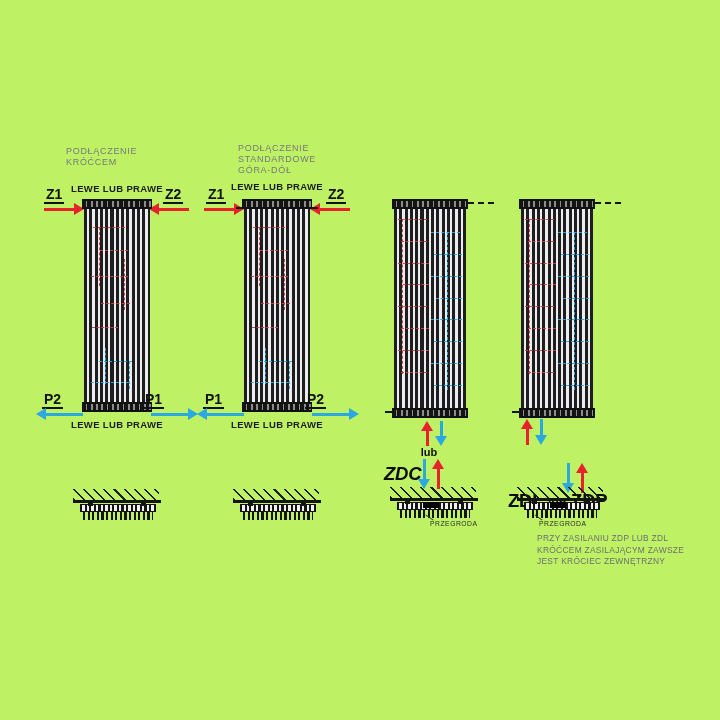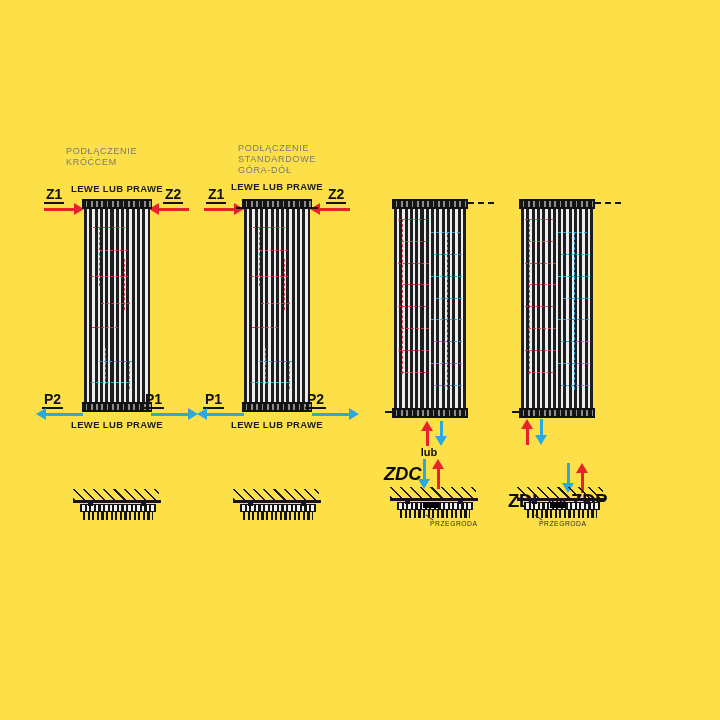--- a/index.html
+++ b/index.html
@@ -1,16 +1,16 @@
 <!DOCTYPE html>
 <html><head>
 <meta charset="utf-8">
 <style>
   html,body{margin:0;padding:0;background:#fff;}
-  .canvas{position:relative;width:720px;height:720px;background:#fde047;overflow:hidden;
+  .canvas{position:relative;width:720px;height:720px;background:#bef264;overflow:hidden;
           font-family:"Liberation Sans",sans-serif;color:#1a1a1a;}
   
   .dtitle{position:absolute;font-size:9px;line-height:10.8px;letter-spacing:.7px;
           color:#77787b;font-weight:400;white-space:nowrap;}
   .range-label{position:absolute;font-size:9.5px;letter-spacing:.35px;color:#1c1c1c;
           font-weight:700;text-align:center;white-space:nowrap;}
   .port{position:absolute;font-weight:700;font-size:14px;line-height:14px;color:#111;
         border-bottom:2.6px solid #111;padding:0 2px 1px;text-align:center;white-space:nowrap;}
   .big-label{position:absolute;font-size:18.5px;font-weight:800;color:#0d0d0d;
         letter-spacing:-.2px;white-space:nowrap;}
@@ -273,14 +273,19 @@
     <div class="stub s2"></div>
     <div class="midblock"></div>
     <div class="comb">
       <div class="comb-row"></div>
       <div class="comb-teeth"></div>
     </div>
   </div>
   <div class="leader" style="left:534px;top:517px;"></div>
   <div class="przegroda" style="left:539px;top:520px;">PRZEGRODA</div>
 
+  <div class="note" style="left:537px;top:533px;">
+    <div>PRZY ZASILANIU ZDP LUB ZDL</div>
+    <div>KRÓĆCEM ZASILAJĄCYM ZAWSZE</div>
+    <div>JEST KRÓCIEC ZEWNĘTRZNY</div>
+  </div>
 
 </div>
 
 </body></html>

